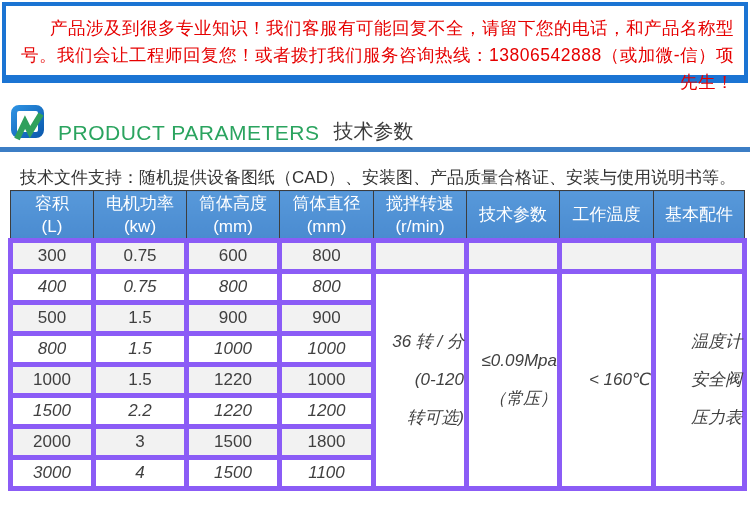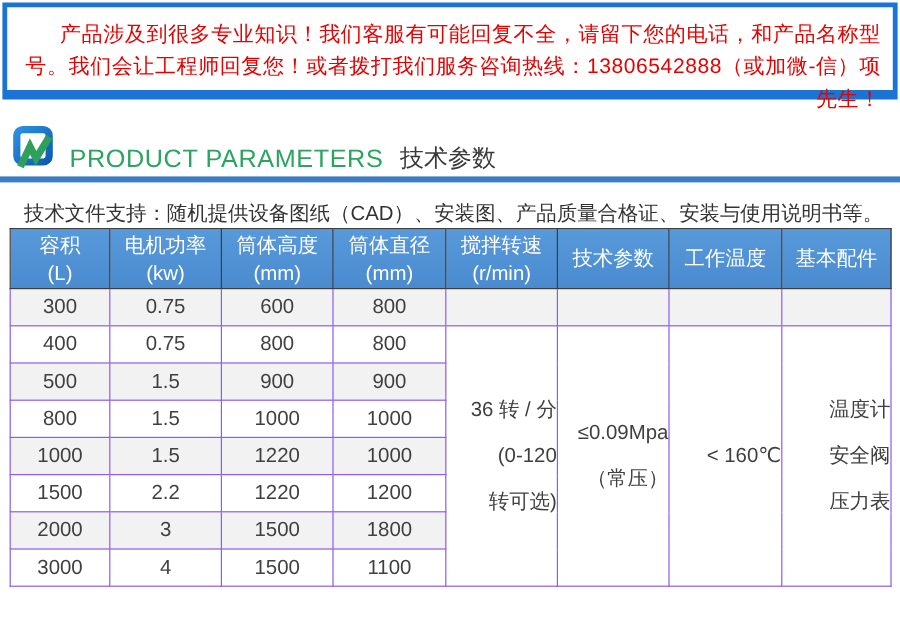--- a/index.html
+++ b/index.html
@@ -81,29 +81,29 @@
     color: #ffffff;
     font-weight: normal;
     font-size: 17px;
     line-height: 23px;
     height: 50px;
     border: 1px solid #3d3d3d;
     text-align: center;
     vertical-align: middle;
   }
   .param-table td {
-    border: 1px solid #8b5cf6;
+    border: 5px solid #8b5cf6;
     height: 31px;
     text-align: center;
     vertical-align: middle;
     font-size: 17px;
     color: #404040;
   }
   tr.stripe td { background: #f2f2f2; }
-  tr.plain td { background: #ffffff; }
+  tr.plain td { background: #ffffff; font-style: italic; }
   td.merged {
     background: #ffffff !important;
     vertical-align: middle;
     text-align: right;
   }
   td.merged div { line-height: 38px; }
 </style>
 </head>
 <body>
 

